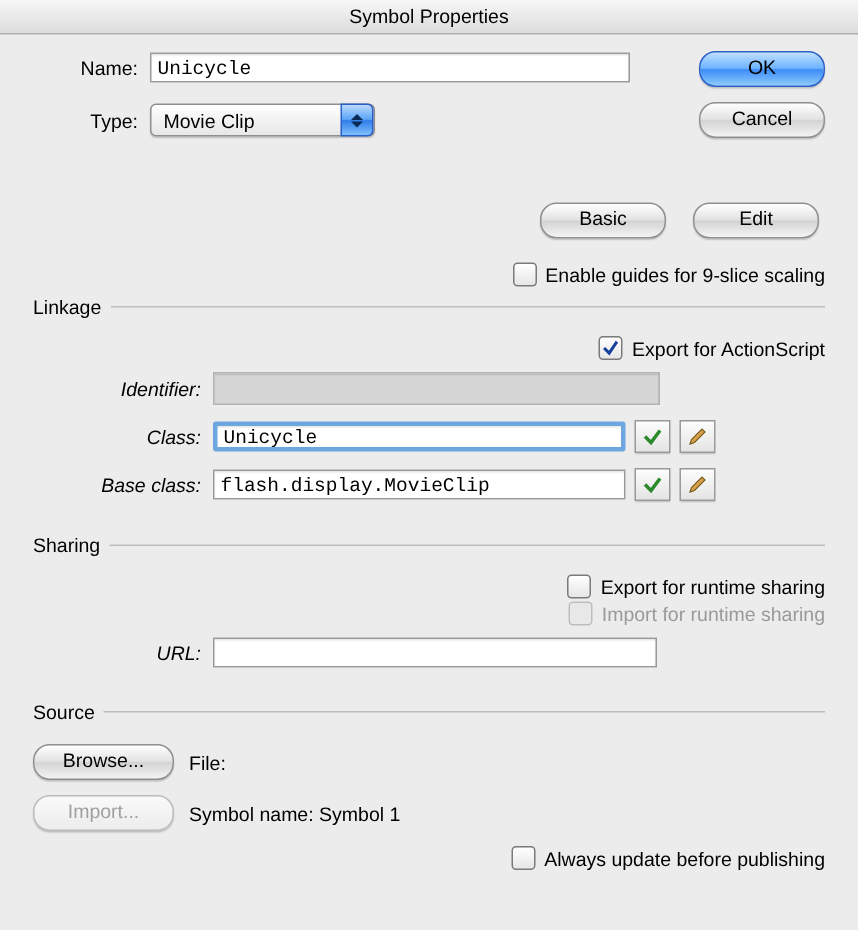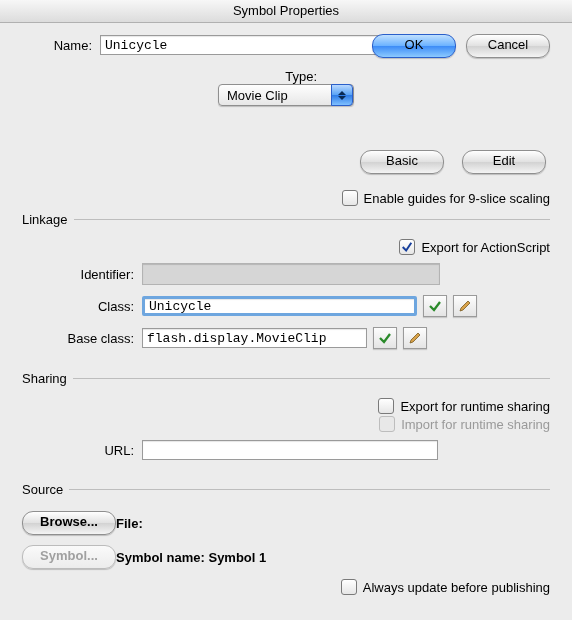--- a/index.html
+++ b/index.html
@@ -35,20 +35,21 @@
   }
   .lbl {
     width: 70px;
     text-align: right;
     padding-right: 8px;
   }
   .lbl-wide {
     width: 112px;
     text-align: right;
     padding-right: 8px;
+    font-style: italic;
   }
   input[type=text].field {
     height: 20px;
     border: 1px solid #9a9a9a;
     background: #fff;
     padding: 1px 4px;
     font-family: Liberation Mono, monospace;
     font-size: 13px;
     box-sizing: border-box;
     box-shadow: inset 0 1px 1px rgba(0,0,0,0.1);
@@ -60,21 +61,21 @@
     border: 1px solid #b3b3b3;
     height: 20px;
     box-shadow: inset 0 1px 1px rgba(0,0,0,0.15);
   }
   .class-field {
     width: 275px;
     border: 3px solid #6ea6df !important;
     border-radius: 2px;
   }
   .baseclass-field {
-    width: 225px;
+    width: 275px;
   }
 
   
   .btn {
     display: inline-block;
     width: 82px;
     height: 22px;
     border-radius: 11px;
     border: 1px solid #8f8f8f;
     background: linear-gradient(#ffffff, #e2e2e2 48%, #d3d3d3 52%, #f4f4f4);
@@ -92,35 +93,35 @@
   .btn-disabled {
     color: #a0a0a0;
     border-color: #bcbcbc;
     background: linear-gradient(#fafafa, #ececec);
   }
   .btn-stack {
     position: absolute;
     right: 22px;
     top: 34px;
     display: flex;
-    flex-direction: row;
+    flex-direction: column;
     gap: 10px;
     align-items: flex-end;
   }
   .btn-row-mid {
     display: flex;
     justify-content: flex-end;
     gap: 18px;
     margin: 44px 4px 16px 0;
   }
 
   
   .popup {
     position: relative;
-    width: 136px;
+    width: 150px;
     height: 22px;
     background: linear-gradient(#fefefe, #e7e7e7);
     border: 1px solid #8f8f8f;
     border-radius: 4px;
     box-shadow: 0 1px 1px rgba(0,0,0,0.2);
     display: flex;
     align-items: center;
     padding-left: 8px;
     box-sizing: border-box;
     font-size: 13px;
@@ -202,22 +203,22 @@
     justify-content: center;
     margin-left: 6px;
     box-shadow: 0 1px 1px rgba(0,0,0,0.15);
   }
   .sqbtn svg { width: 14px; height: 14px; }
 
   .indent-linkage { padding-left: 120px; }
   .source-row {
     display: flex;
     align-items: center;
+    gap: 10px;
     margin: 4px 0 10px 0;
-    font-weight: bold;
   }
   .btn-sm { width: 92px; }
 
 </style>
 </head>
 <body>
 <div class="window">
   <div class="titlebar">Symbol Properties</div>
 
   <div class="content">
@@ -225,21 +226,21 @@
     <div class="btn-stack">
       <div class="btn btn-default">OK</div>
       <div class="btn">Cancel</div>
     </div>
 
     <div class="row">
       <div class="lbl">Name:</div>
       <input type="text" class="field field-name" value="Unicycle" style="">
     </div>
 
-    <div class="row" style="margin-top:14px;flex-direction:column;">
+    <div class="row" style="margin-top:14px;">
       <div class="lbl">Type:</div>
       <div class="popup">
         <span>Movie Clip</span>
         <div class="endcap">
           <div class="tri-up"></div>
           <div class="tri-down"></div>
         </div>
       </div>
     </div>
 
@@ -340,21 +341,21 @@
       <div class="group-header">
         <span>Source</span>
         <div class="rule"></div>
       </div>
       <div class="group-body">
         <div class="source-row">
           <div class="btn btn-sm">Browse...</div>
           <span>File:</span>
         </div>
         <div class="source-row">
-          <div class="btn btn-sm btn-disabled">Symbol...</div>
+          <div class="btn btn-sm btn-disabled">Import...</div>
           <span>Symbol name: Symbol 1</span>
         </div>
         <div class="indent-linkage" style="margin-top:6px;">
           <div class="cb">
             <span class="box">
               
             </span>
             <span>Always update before publishing</span>
           </div>
         </div>

